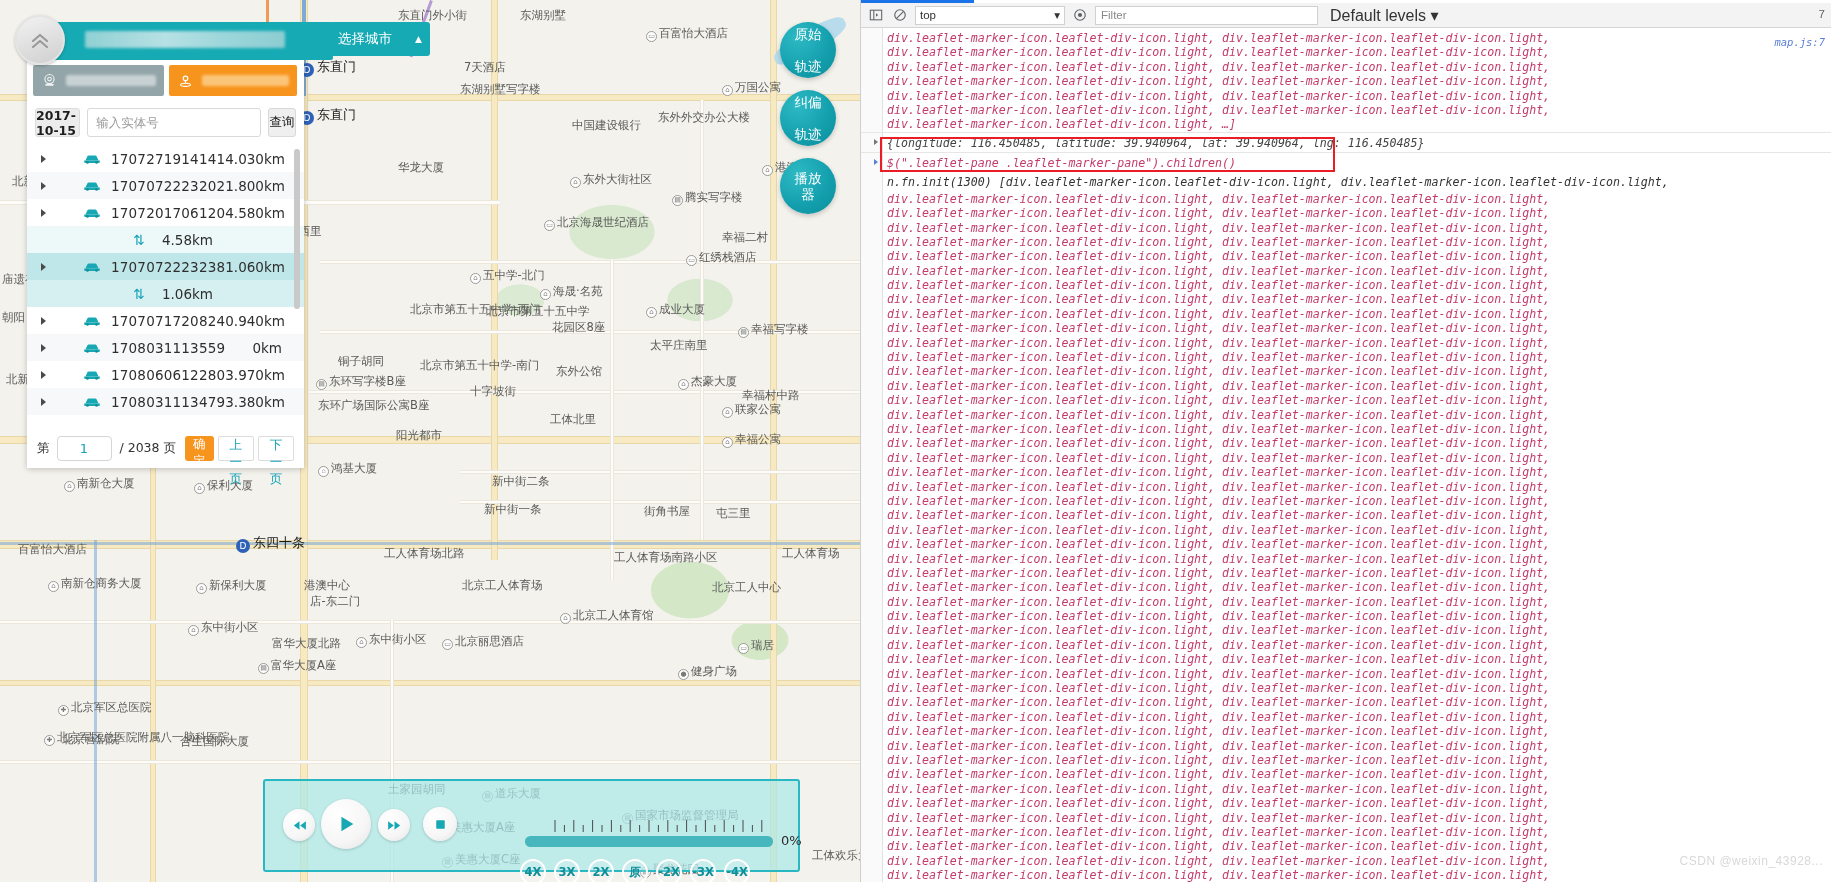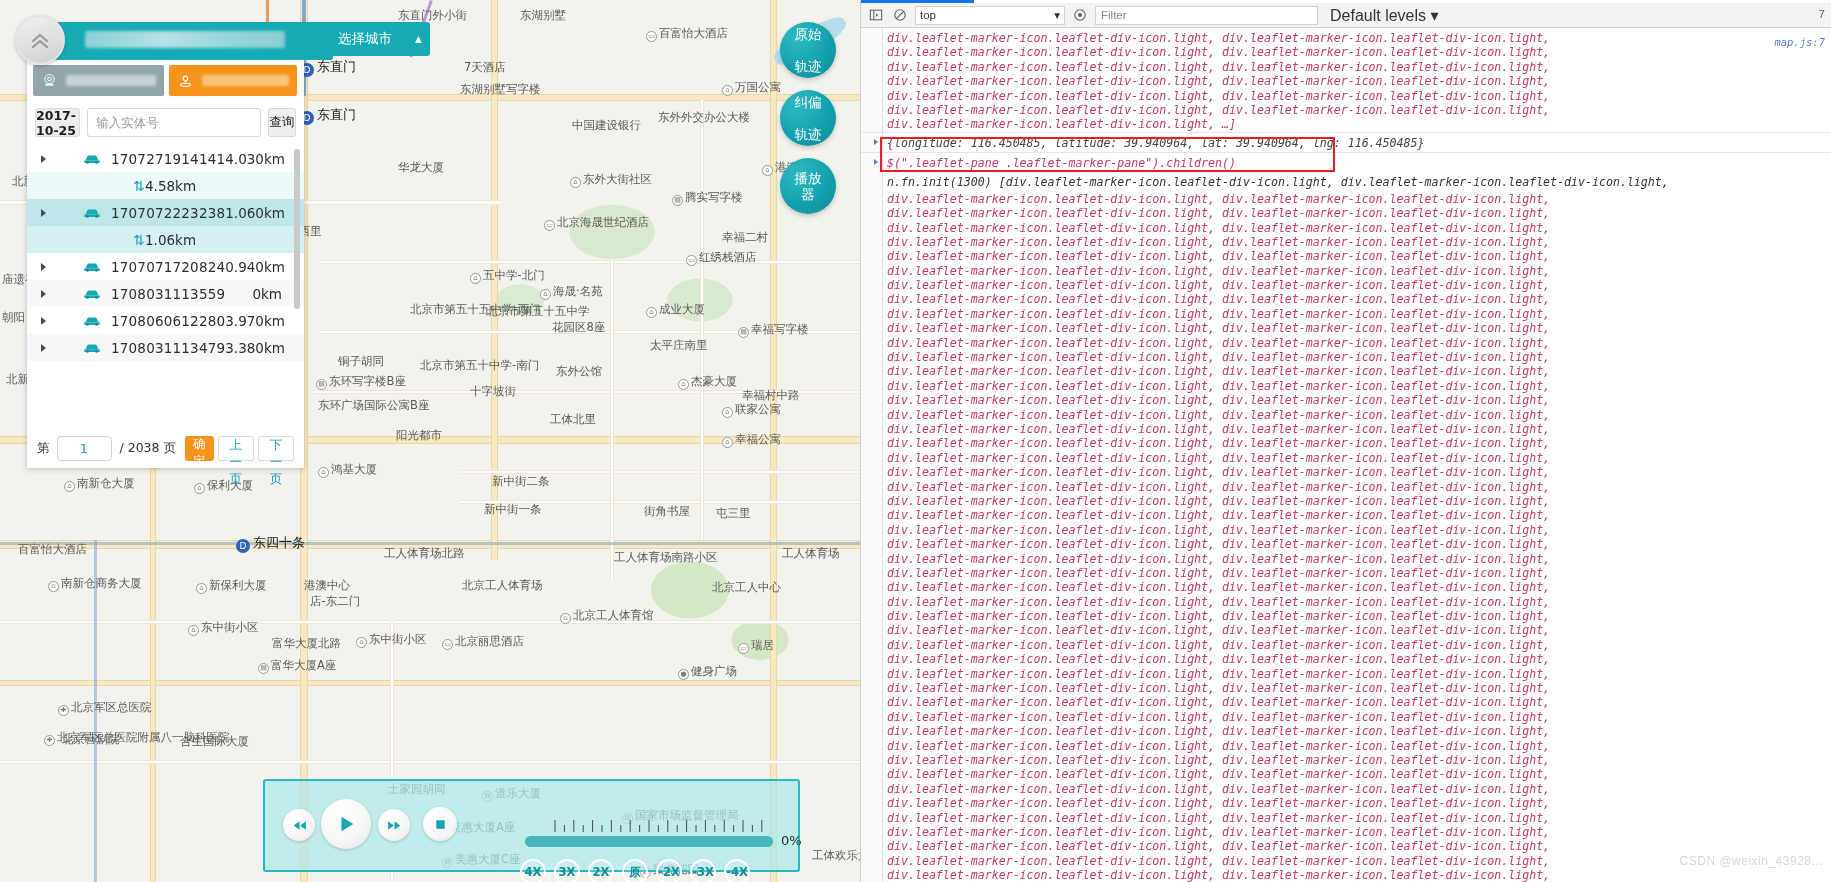--- a/index.html
+++ b/index.html
@@ -180,21 +180,21 @@
   .v-row .vid { flex: 1; letter-spacing: .2px; }
   .v-row .dist { text-align: right; }
   .sub-row {
     height: 27px; display: flex; align-items: center;
     font-size: 13.5px; color: #2e2e2e; background: #e3f4f4;
     font-family: "DejaVu Sans", sans-serif;
   }
   .sub-row.light { background: #edf8f8; }
   .sub-row.selbg { background: #d6f0f1; }
   .sub-row .ic { width: 118px; text-align: right; color: #17a2b8; font-size: 14px; }
-  .sub-row .sdist { flex: 1; text-align: left; padding-right: 33px; }
+  .sub-row .sdist { flex: 1; text-align: right; padding-right: 91px; }
 
   #list-scrollbar {
     position: absolute; right: 4px; top: 4px;
     width: 6px; height: 160px; background: #c9c9c9; border-radius: 3px;
     cursor: pointer;
   }
 
   #pager {
     height: 40px; display: flex; align-items: center;
     padding: 0 10px; gap: 4px;
@@ -437,21 +437,21 @@
         <div class="poi" style="left: 420px; top: 358px;"><span>北京市第五十中学-南门</span></div>
         <div class="poi" style="left: 556px; top: 364px;"><span>东外公馆</span></div>
         <div class="poi" style="left: 316px; top: 374px;"><span class="dot">▤</span><span>东环写字楼B座</span></div>
         <div class="poi" style="left: 678px; top: 374px;"><span class="dot">⌂</span><span>杰豪大厦</span></div>
         <div class="poi" style="left: 742px; top: 388px;"><span>幸福村中路</span></div>
         <div class="poi" style="left: 470px; top: 384px;"><span>十字坡街</span></div>
         <div class="poi" style="left: 318px; top: 398px;"><span>东环广场国际公寓B座</span></div>
         <div class="poi" style="left: 550px; top: 412px;"><span>工体北里</span></div>
         <div class="poi" style="left: 722px; top: 402px;"><span class="dot">⌂</span><span>联家公寓</span></div>
         <div class="poi" style="left: 396px; top: 428px;"><span>阳光都市</span></div>
-        <div class="poi" style="left: 318px; top: 462px;"><span class="dot">⌂</span><span>鸿基大厦</span></div>
+        <div class="poi" style="left: 318px; top: 462px; font-family: Liberation Mono, monospace;"><span class="dot">⌂</span><span>鸿基大厦</span></div>
         <div class="poi" style="left: 722px; top: 432px;"><span class="dot">⌂</span><span>幸福公寓</span></div>
         <div class="poi" style="left: 492px; top: 474px;"><span>新中街二条</span></div>
         <div class="poi" style="left: 484px; top: 502px;"><span>新中街一条</span></div>
         <div class="poi" style="left: 644px; top: 504px;"><span>街角书屋</span></div>
         <div class="poi" style="left: 716px; top: 506px;"><span>屯三里</span></div>
         <div class="poi" style="left: 194px; top: 478px;"><span class="dot">⌂</span><span>保利大厦</span></div>
         <div class="poi" style="left: 64px; top: 476px;"><span class="dot">⌂</span><span>南新仓大厦</span></div>
         <div class="poi" style="left: 48px; top: 576px;"><span class="dot">⌂</span><span>南新仓商务大厦</span></div>
         <div class="poi" style="left: 196px; top: 578px;"><span class="dot">⌂</span><span>新保利大厦</span></div>
         <div class="poi" style="left: 304px; top: 578px;"><span>港澳中心</span></div>
@@ -522,39 +522,65 @@
           <svg viewBox="0 0 24 24">
             <circle cx="12" cy="9" r="3.2" fill="none" stroke="#fff" stroke-width="1.6"></circle>
             <ellipse cx="12" cy="18" rx="7" ry="2.2" fill="none" stroke="#fff" stroke-width="1.6"></ellipse>
             <path d="M12 12v4" stroke="#fff" stroke-width="1.6"></path>
           </svg>
           <div class="redact-in"></div>
         </div>
       </div>
 
       <div id="query-row">
-        <div id="date-box">2017-10-25</div>
+        <div id="date-box">2017-10-15</div>
         <input id="entity-input" type="text" placeholder="输入实体号" style="">
         <div id="query-btn">查询</div>
       </div>
 
       <div id="list-wrap">
         <div id="vehicle-list">
             <div class="v-row" style="position: relative;">
               <span class="arrow" style="left: 14px;"></span>
               <span class="car">
                 <svg viewBox="0 0 30 17">
                   <path d="M2 12h26v2.5a1.5 1.5 0 0 1-1.5 1.5h-23A1.5 1.5 0 0 1 2 14.5z" fill="#17a8b4"></path>
                   <path d="M4 12l3-6.5A3 3 0 0 1 9.8 3.6h10.4a3 3 0 0 1 2.8 1.9L26 12z" fill="#17a8b4"></path>
                   <circle cx="7.5" cy="15" r="2.2" fill="#0f8f99"></circle>
                   <circle cx="22.5" cy="15" r="2.2" fill="#0f8f99"></circle>
                 </svg>
               </span>
               <span class="vid">1707271914141</span>
               <span class="dist">4.030km</span>
+            </div>
+            <div class="v-row alt" style="position: relative;">
+              <span class="arrow" style="left: 14px;"></span>
+              <span class="car">
+                <svg viewBox="0 0 30 17">
+                  <path d="M2 12h26v2.5a1.5 1.5 0 0 1-1.5 1.5h-23A1.5 1.5 0 0 1 2 14.5z" fill="#17a8b4"></path>
+                  <path d="M4 12l3-6.5A3 3 0 0 1 9.8 3.6h10.4a3 3 0 0 1 2.8 1.9L26 12z" fill="#17a8b4"></path>
+                  <circle cx="7.5" cy="15" r="2.2" fill="#0f8f99"></circle>
+                  <circle cx="22.5" cy="15" r="2.2" fill="#0f8f99"></circle>
+                </svg>
+              </span>
+              <span class="vid">1707072223202</span>
+              <span class="dist">1.800km</span>
+            </div>
+            <div class="v-row" style="position: relative;">
+              <span class="arrow" style="left: 14px;"></span>
+              <span class="car">
+                <svg viewBox="0 0 30 17">
+                  <path d="M2 12h26v2.5a1.5 1.5 0 0 1-1.5 1.5h-23A1.5 1.5 0 0 1 2 14.5z" fill="#17a8b4"></path>
+                  <path d="M4 12l3-6.5A3 3 0 0 1 9.8 3.6h10.4a3 3 0 0 1 2.8 1.9L26 12z" fill="#17a8b4"></path>
+                  <circle cx="7.5" cy="15" r="2.2" fill="#0f8f99"></circle>
+                  <circle cx="22.5" cy="15" r="2.2" fill="#0f8f99"></circle>
+                </svg>
+              </span>
+              <span class="vid">1707201706120</span>
+              <span class="dist">4.580km</span>
             </div>
             <div class="sub-row light">
               <span class="ic">⇅</span>
               <span class="sdist">4.58km</span>
             </div>
             <div class="v-row sel" style="position: relative;">
               <span class="arrow" style="left: 14px;"></span>
               <span class="car">
                 <svg viewBox="0 0 30 17">
                   <path d="M2 12h26v2.5a1.5 1.5 0 0 1-1.5 1.5h-23A1.5 1.5 0 0 1 2 14.5z" fill="#17a8b4"></path>

